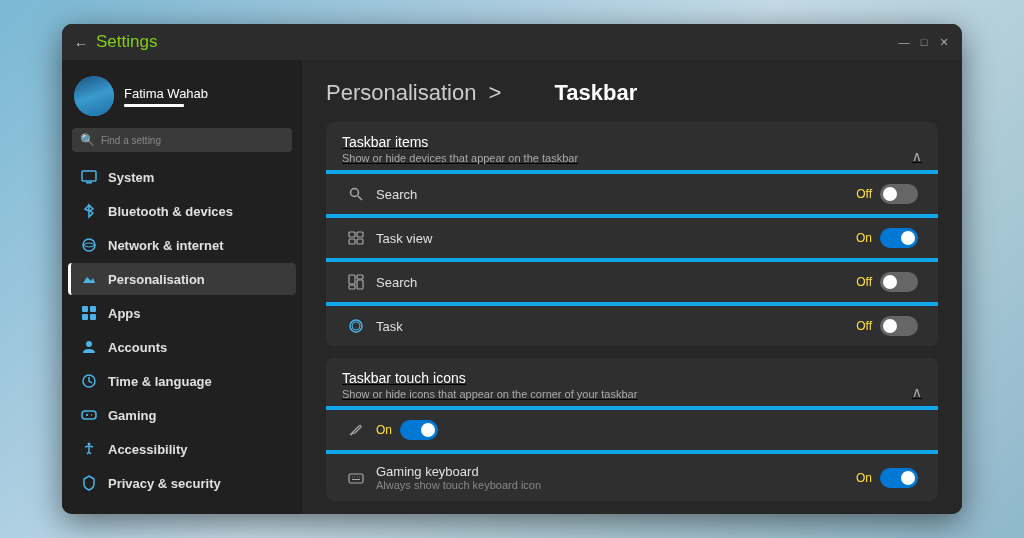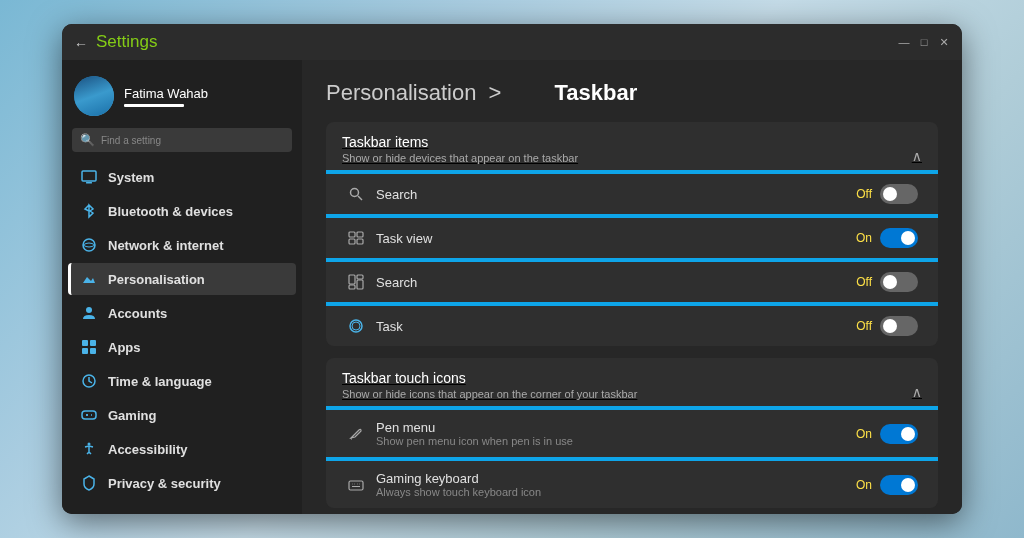--- a/index.html
+++ b/index.html
@@ -339,36 +339,36 @@
         <div class="nav-icon">
           <svg class="icon-svg" viewBox="0 0 16 16">
               <path d="M2 12 L6 6 L10 10 L12 7 L14 12 Z" fill="#4ab3e8"></path>
             </svg>
         </div>
         <span class="nav-label">Personalisation</span>
       </div>
       <div class="nav-item">
         <div class="nav-icon">
           <svg class="icon-svg" viewBox="0 0 16 16">
-              <circle cx="8" cy="5" r="3" fill="#4ab3e8"></circle>
-              <path d="M2 14 Q2 10 8 10 Q14 10 14 14" fill="#4ab3e8"></path>
-            </svg>
-        </div>
-        <span class="nav-label">Accounts</span>
-      </div>
-      <div class="nav-item">
-        <div class="nav-icon">
-          <svg class="icon-svg" viewBox="0 0 16 16">
               <rect x="1" y="1" width="6" height="6" rx="1" fill="#4ab3e8"></rect>
               <rect x="9" y="1" width="6" height="6" rx="1" fill="#4ab3e8"></rect>
               <rect x="1" y="9" width="6" height="6" rx="1" fill="#4ab3e8"></rect>
               <rect x="9" y="9" width="6" height="6" rx="1" fill="#4ab3e8"></rect>
             </svg>
         </div>
         <span class="nav-label">Apps</span>
+      </div>
+      <div class="nav-item">
+        <div class="nav-icon">
+          <svg class="icon-svg" viewBox="0 0 16 16">
+              <circle cx="8" cy="5" r="3" fill="#4ab3e8"></circle>
+              <path d="M2 14 Q2 10 8 10 Q14 10 14 14" fill="#4ab3e8"></path>
+            </svg>
+        </div>
+        <span class="nav-label">Accounts</span>
       </div>
       <div class="nav-item">
         <div class="nav-icon">
           <svg class="icon-svg" viewBox="0 0 16 16">
               <circle cx="8" cy="8" r="6" fill="none" stroke="#4ab3e8" stroke-width="1.5"></circle>
               <path d="M8 4 L8 8 L11 10" stroke="#4ab3e8" stroke-width="1.5" fill="none"></path>
             </svg>
         </div>
         <span class="nav-label">Time &amp; language</span>
       </div>
@@ -494,24 +494,20 @@
           <span class="section-chevron">∧</span>
         </div>
 
         <div class="setting-row">
           <div class="setting-icon">
             <svg width="16" height="16" viewBox="0 0 16 16">
                 <path d="M3 12 L6 9 L11 4 Q12.5 2.5 13 4 Q13.5 5 12 6 L7 11 Z" fill="none" stroke="#aaa" stroke-width="1.2"></path>
                 <path d="M3 12 L3 13 L4 13" stroke="#aaa" stroke-width="1"></path>
               </svg>
           </div>
-          <div class="setting-name-group">
-            <span class="setting-name">Pen menu</span>
-            <span class="setting-sub">Show pen menu icon when pen is in use</span>
-          </div>
           <div class="toggle-group">
             <span class="toggle-label">On</span>
             <div class="toggle on">
                 <div class="toggle-thumb"></div>
               </div>
           </div>
         </div>
 
         <div class="setting-row">
           <div class="setting-icon">

